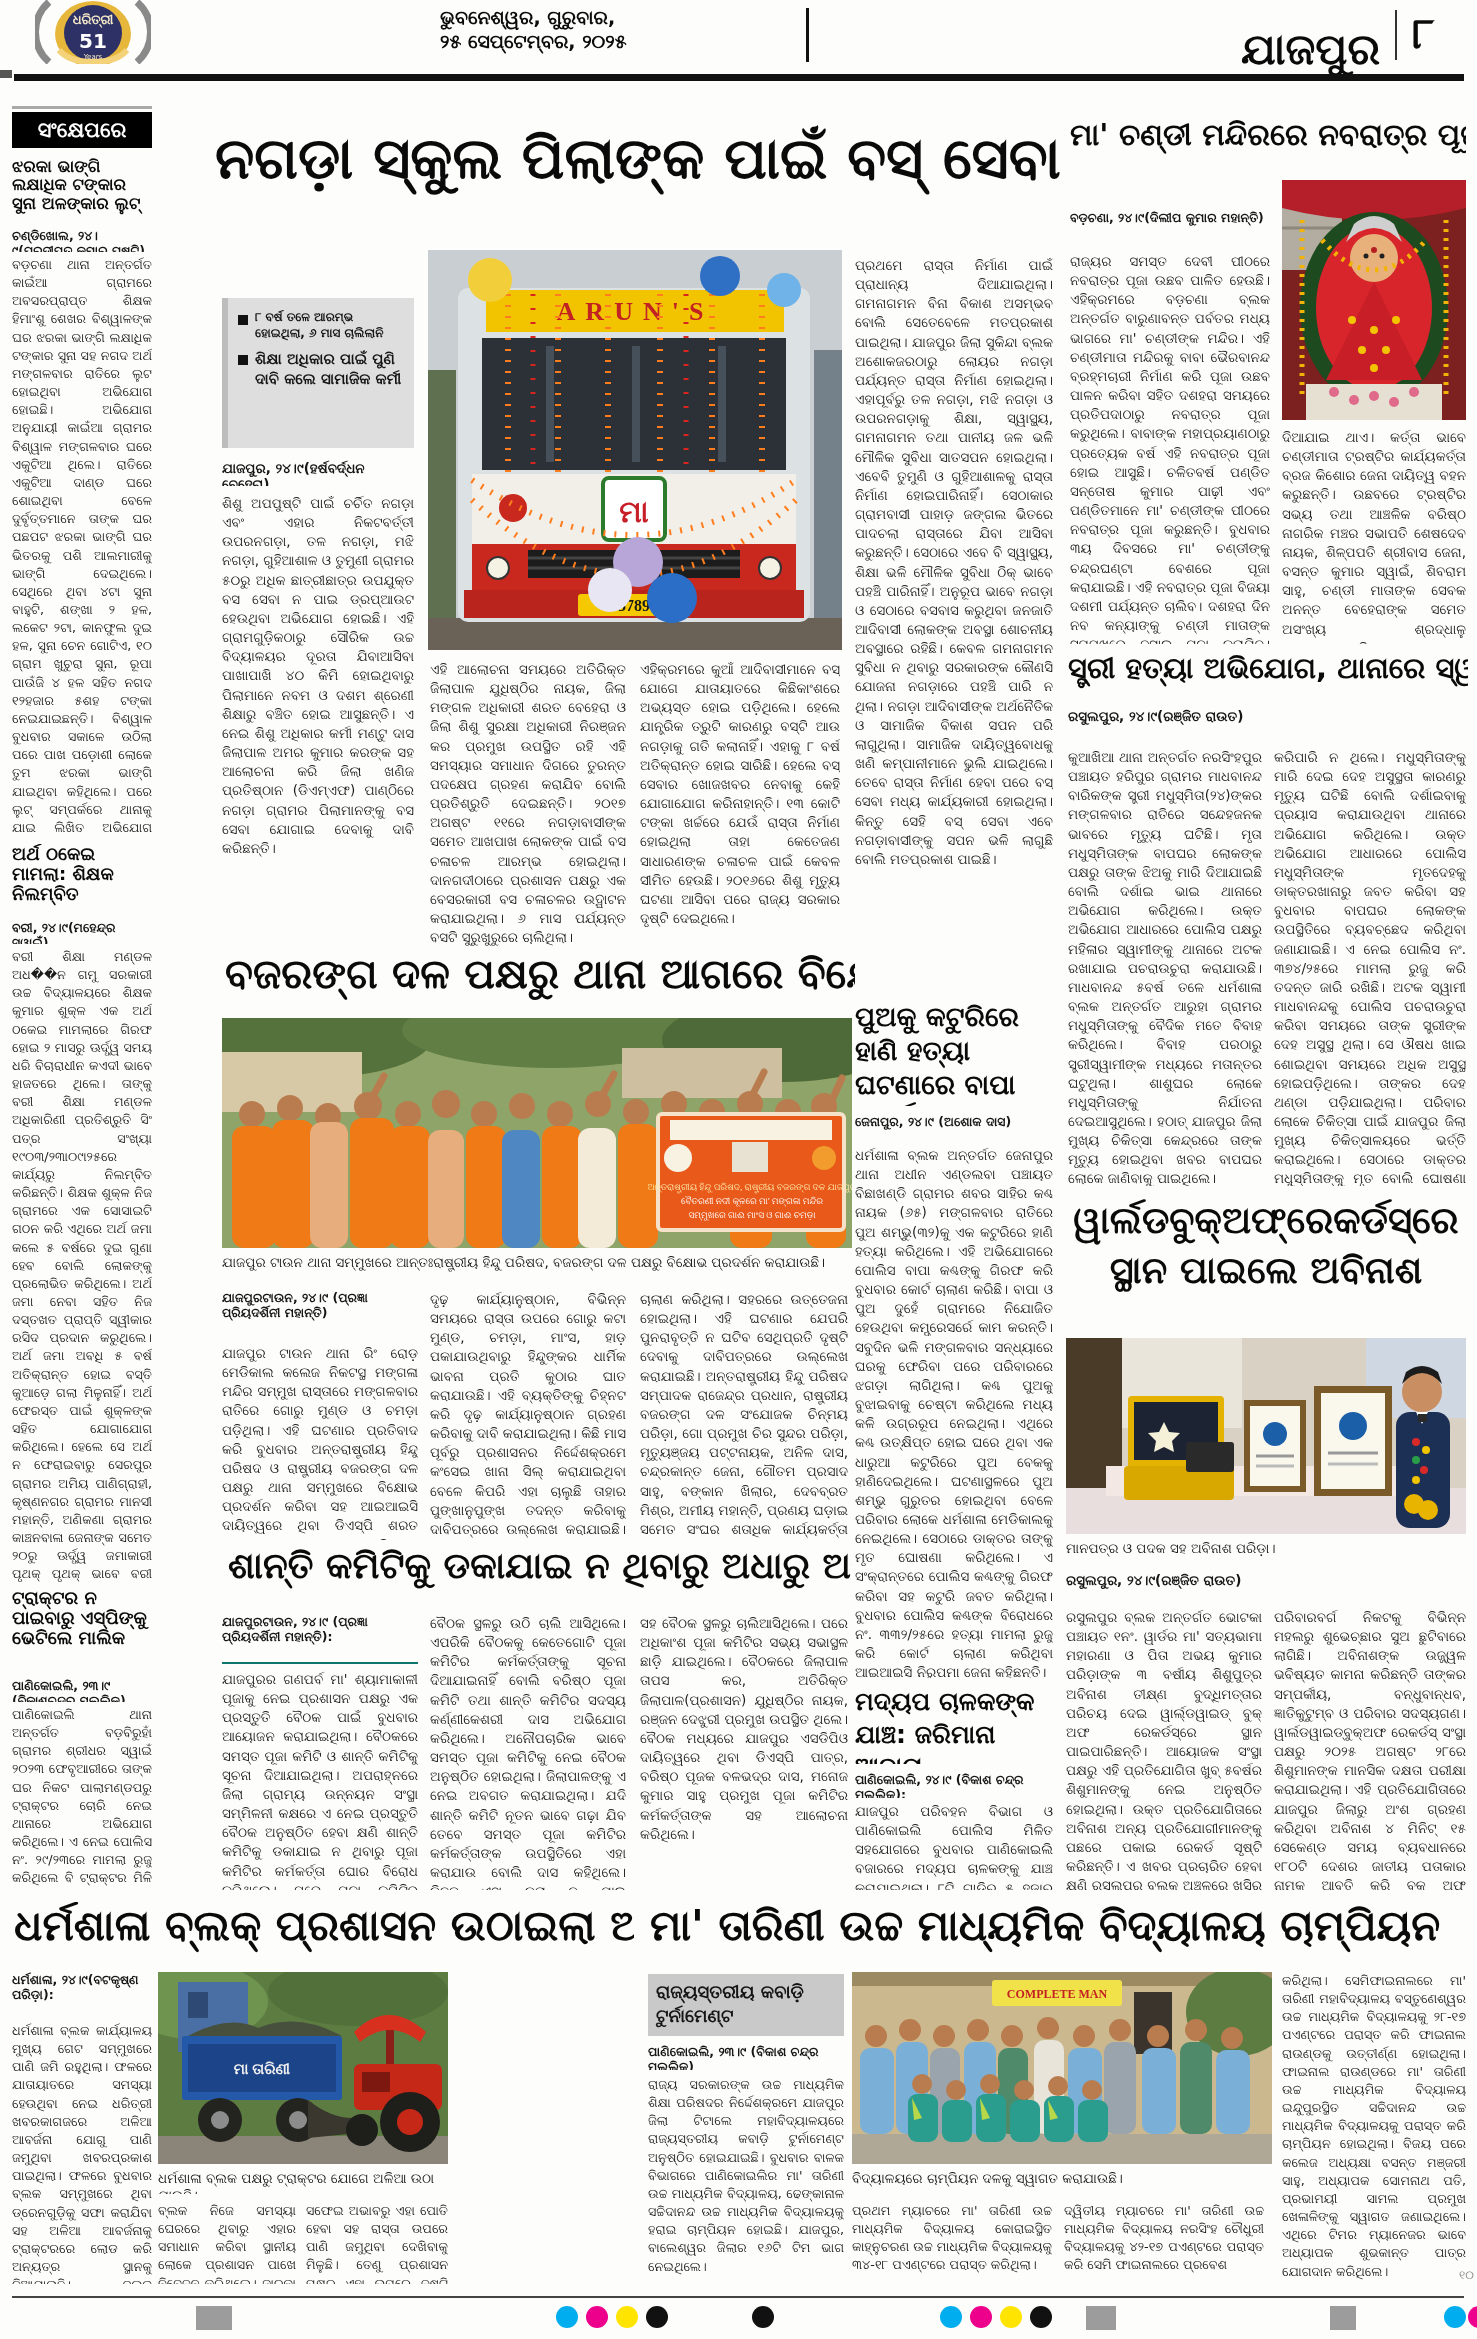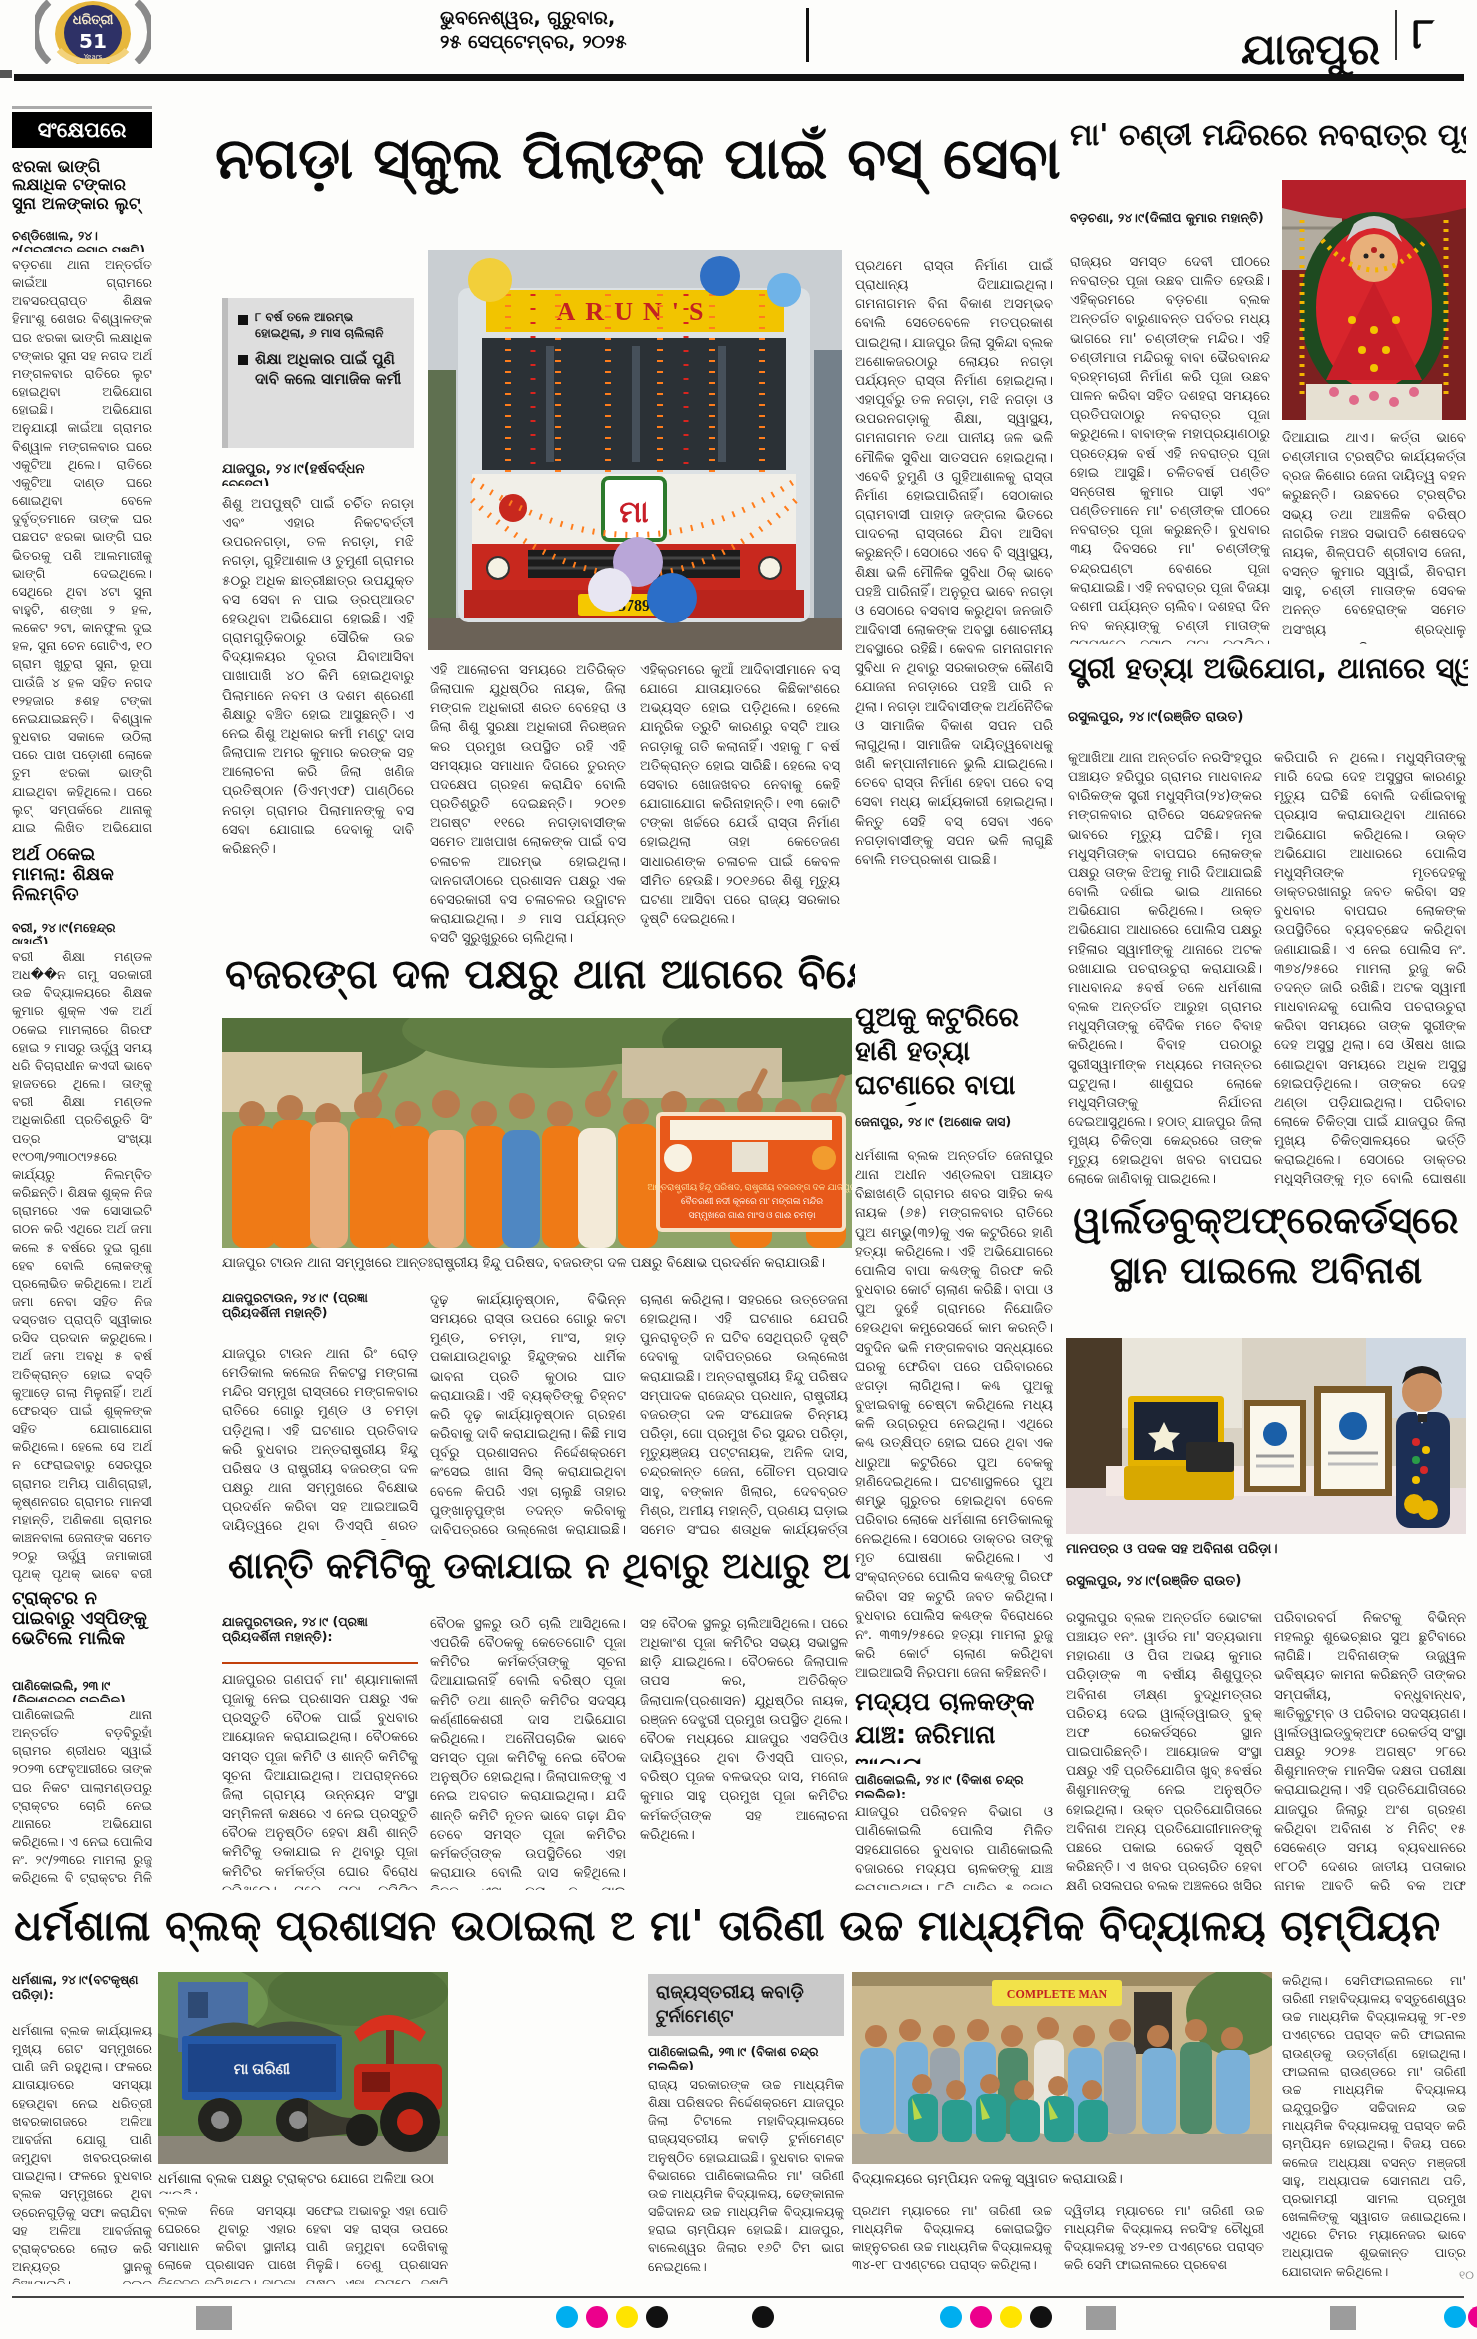--- a/index.html
+++ b/index.html
@@ -3,21 +3,21 @@
 <meta charset="utf-8">
 <style>
   html,body{margin:0;padding:0;background:#efefec;}
   #page{position:relative;width:1477px;height:2339px;background:#fdfdfb;margin:0 auto;
         font-family:"DejaVu Sans","Liberation Sans",sans-serif;color:#151515;overflow:hidden;}
   .abs{position:absolute;}
   .col{text-align:justify;font-size:13.5px;line-height:1.42;overflow:hidden;color:#1b1b1b;word-break:break-word;}
   .col-sm{font-size:12.8px;}
   .head{font-weight:bold;color:#0a0a0a;overflow:hidden;line-height:1.12;letter-spacing:0;}
   .dateline{font-weight:bold;font-size:12.5px;overflow:hidden;line-height:1.2;}
-  .dateline .dl-in{display:inline-block;border-bottom:2px solid #c2410c;padding-bottom:18px;}
+  .dateline .dl-in{display:inline-block;border-bottom:2px solid #0f766e;padding-bottom:18px;}
   .caption{font-weight:bold;font-size:13.5px;overflow:hidden;line-height:1.25;}
   .rule{background:#111;}
   .photo{overflow:hidden;background:#be185d;font-family:Liberation Serif, serif;}
   .photo svg{display:block;}
   .bullet-row{display:flex;gap:7px;align-items:flex-start;margin-bottom:9px;}
   .bullet-sq{width:10px;height:10px;background:#111;margin-top:5px;flex:0 0 auto;}
   .regdot{width:22px;height:22px;border-radius:50%;display:inline-block;}
   .graysq{background:#9c9c9c;display:inline-block;}
 </style>
 </head>
@@ -307,21 +307,21 @@
             <circle cx="360" cy="112" r="4" fill="#f2c400"></circle>
           <circle cx="350" cy="122" r="4" fill="#2a9d48"></circle>
             <circle cx="358" cy="132" r="4" fill="#d82828"></circle>
           <circle cx="350" cy="142" r="4" fill="#f2c400"></circle>
         </g>
         <circle cx="348" cy="166" r="10" fill="#e8b400"></circle>
         <circle cx="362" cy="172" r="10" fill="#e8b400"></circle>
       </g>
     </svg>
   </div>
-  <div class="abs caption" style="left:1066px;top:1540px;width:400px;height:24px;font-weight:bold;">ମାନପତ୍ର ଓ ପଦକ ସହ ଅବିନାଶ ପରିଡ଼ା।</div>
+  <div class="abs caption" style="left:1066px;top:1540px;width:400px;height:24px;font-weight:normal;">ମାନପତ୍ର ଓ ପଦକ ସହ ଅବିନାଶ ପରିଡ଼ା।</div>
   <div class="abs dateline" style="left:1066px;top:1572px;width:240px;height:28px;font-size:13.5px;"><span class="dl-in">ରସୁଲପୁର, ୨୪।୯(ରଞ୍ଜିତ ରାଉତ)</span></div>
   <div class="abs col" style="left:1066px;top:1608px;width:196px;height:282px;">ରସୁଲପୁର ବ୍ଲକ ଅନ୍ତର୍ଗତ ଭୋଟକା ପଞ୍ଚାୟତ ୧ନଂ. ୱାର୍ଡର ମା' ସତ୍ୟଭାମା ମହାରଣା ଓ ପିତା ଅଭୟ କୁମାର ପରିଡ଼ାଙ୍କ ୩ ବର୍ଷୀୟ ଶିଶୁପୁତ୍ର ଅବିନାଶ ତୀକ୍ଷ୍ଣ ବୁଦ୍ଧିମତ୍ତାର ପରିଚୟ ଦେଇ ୱାର୍ଲ୍ଡୱାଇଡ୍ ବୁକ୍ ଅଫ ରେକର୍ଡସ୍ରେ ସ୍ଥାନ ପାଇପାରିଛନ୍ତି। ଆୟୋଜକ ସଂସ୍ଥା ପକ୍ଷରୁ ଏହି ପ୍ରତିଯୋଗିତା ଖୁବ୍ ୫ବର୍ଷର ଶିଶୁମାନଙ୍କୁ ନେଇ ଅନୁଷ୍ଠିତ ହୋଇଥିଲା। ଉକ୍ତ ପ୍ରତିଯୋଗିତାରେ ଅବିନାଶ ଅନ୍ୟ ପ୍ରତିଯୋଗୀମାନଙ୍କୁ ପଛରେ ପକାଇ ରେକର୍ଡ ସୃଷ୍ଟି କରିଛନ୍ତି। ଏ ଖବର ପ୍ରଚାରିତ ହେବା କ୍ଷଣି ରସୁଲପୁର ବ୍ଲକ ଅଞ୍ଚଳରେ ଖୁସିର ଲହରି ଖେଳିଯାଇଛି। କୁନି ପ୍ରତିଭା ଅବିନାଶ ଓ ତାଙ୍କ</div>
   <div class="abs col" style="left:1274px;top:1608px;width:192px;height:282px;">ପରିବାରବର୍ଗ ନିକଟକୁ ବିଭିନ୍ନ ମହଲରୁ ଶୁଭେଚ୍ଛାର ସୁଅ ଛୁଟିବାରେ ଲାଗିଛି। ଅବିନାଶଙ୍କ ଉଜ୍ଜ୍ୱଳ ଭବିଷ୍ୟତ କାମନା କରିଛନ୍ତି ତାଙ୍କର ସମ୍ପର୍କୀୟ, ବନ୍ଧୁବାନ୍ଧବ, ଜ୍ଞାତିକୁଟୁମ୍ବ ଓ ପରିବାର ସଦସ୍ୟଗଣ। ୱାର୍ଲଡୱାଇଡ୍ବୁକ୍ଅଫ ରେକର୍ଡସ୍ ସଂସ୍ଥା ପକ୍ଷରୁ ୨୦୨୫ ଅଗଷ୍ଟ ୨୮ରେ ଶିଶୁମାନଙ୍କ ମାନସିକ ଦକ୍ଷତା ପରୀକ୍ଷା କରାଯାଇଥିଲା। ଏହି ପ୍ରତିଯୋଗିତାରେ ଯାଜପୁର ଜିଲାରୁ ଅଂଶ ଗ୍ରହଣ କରିଥିବା ଅବିନାଶ ୪ ମିନିଟ୍ ୧୫ ସେକେଣ୍ଡ ସମୟ ବ୍ୟବଧାନରେ ୧୮୦ଟି ଦେଶର ଜାତୀୟ ପତାକାର ନାମକୁ ଆବୃତି କରି ବୁକ୍ ଅଫ ରେକର୍ଡସ୍ରେ ସ୍ଥାନ ଅଧିକାର କରିବାକୁ ସକ୍ଷମ ହୋଇଥିଲେ।</div>
 
   <div class="abs head" style="left:14px;top:1902px;width:620px;height:58px;font-size:42px;white-space:nowrap;">ଧର୍ମଶାଳା ବ୍ଲକ୍ ପ୍ରଶାସନ ଉଠାଇଲା ଅଳିଆ</div>
   <div class="abs head" style="left:650px;top:1902px;width:816px;height:58px;font-size:42px;white-space:nowrap;">ମା' ତାରିଣୀ ଉଚ୍ଚ ମାଧ୍ୟମିକ ବିଦ୍ୟାଳୟ ଚାମ୍ପିୟନ</div>
 
   <div class="abs dateline" style="left:12px;top:1972px;width:140px;height:46px;"><span class="dl-in">ଧର୍ମଶାଳା, ୨୪।୯(ବଟକୃଷ୍ଣ ପରିଡ଼ା):</span></div>
   <div class="abs col col-sm" style="left:12px;top:2022px;width:140px;height:262px;">ଧର୍ମଶାଳା ବ୍ଲକ କାର୍ଯ୍ୟାଳୟ ମୁଖ୍ୟ ଗେଟ ସମ୍ମୁଖରେ ପାଣି ଜମି ରହୁଥିଲା। ଫଳରେ ଯାତାୟାତରେ ସମସ୍ୟା ହେଉଥିବା ନେଇ ଧରିତ୍ରୀ ଖବରକାଗଜରେ ଅଳିଆ ଆବର୍ଜନା ଯୋଗୁ ପାଣି ଜମୁଥିବା ଖବରପ୍ରକାଶ ପାଇଥିଲା। ଫଳରେ ବୁଧବାର ବ୍ଲକ ସମ୍ମୁଖରେ ଥିବା ଡ୍ରେନଗୁଡ଼ିକୁ ସଫା କରାଯିବା ସହ ଅଳିଆ ଆବର୍ଜନାକୁ ଟ୍ରାକ୍ଟରରେ ଲୋଡ କରି ଅନ୍ୟତ୍ର ସ୍ଥାନକୁ ନିଆଯାଇଛି। ବ୍ଲକ ଅଧୀନରେ ୪୫ଟି ପଞ୍ଚାୟତ ରହିଛି। ପ୍ରତ୍ୟେକ ଦିନ ବୃଦ୍ଧାବୃଦ୍ଧଠାରୁ ଆରମ୍ଭ କରି ମହିଳା ପର୍ଯ୍ୟନ୍ତ ବହୁ ଲୋକ ସେମାନଙ୍କ ସମସ୍ୟା ନେଇ ବ୍ଲକକୁ ଆସିଥାନ୍ତି। ମାତ୍ର</div>
 

